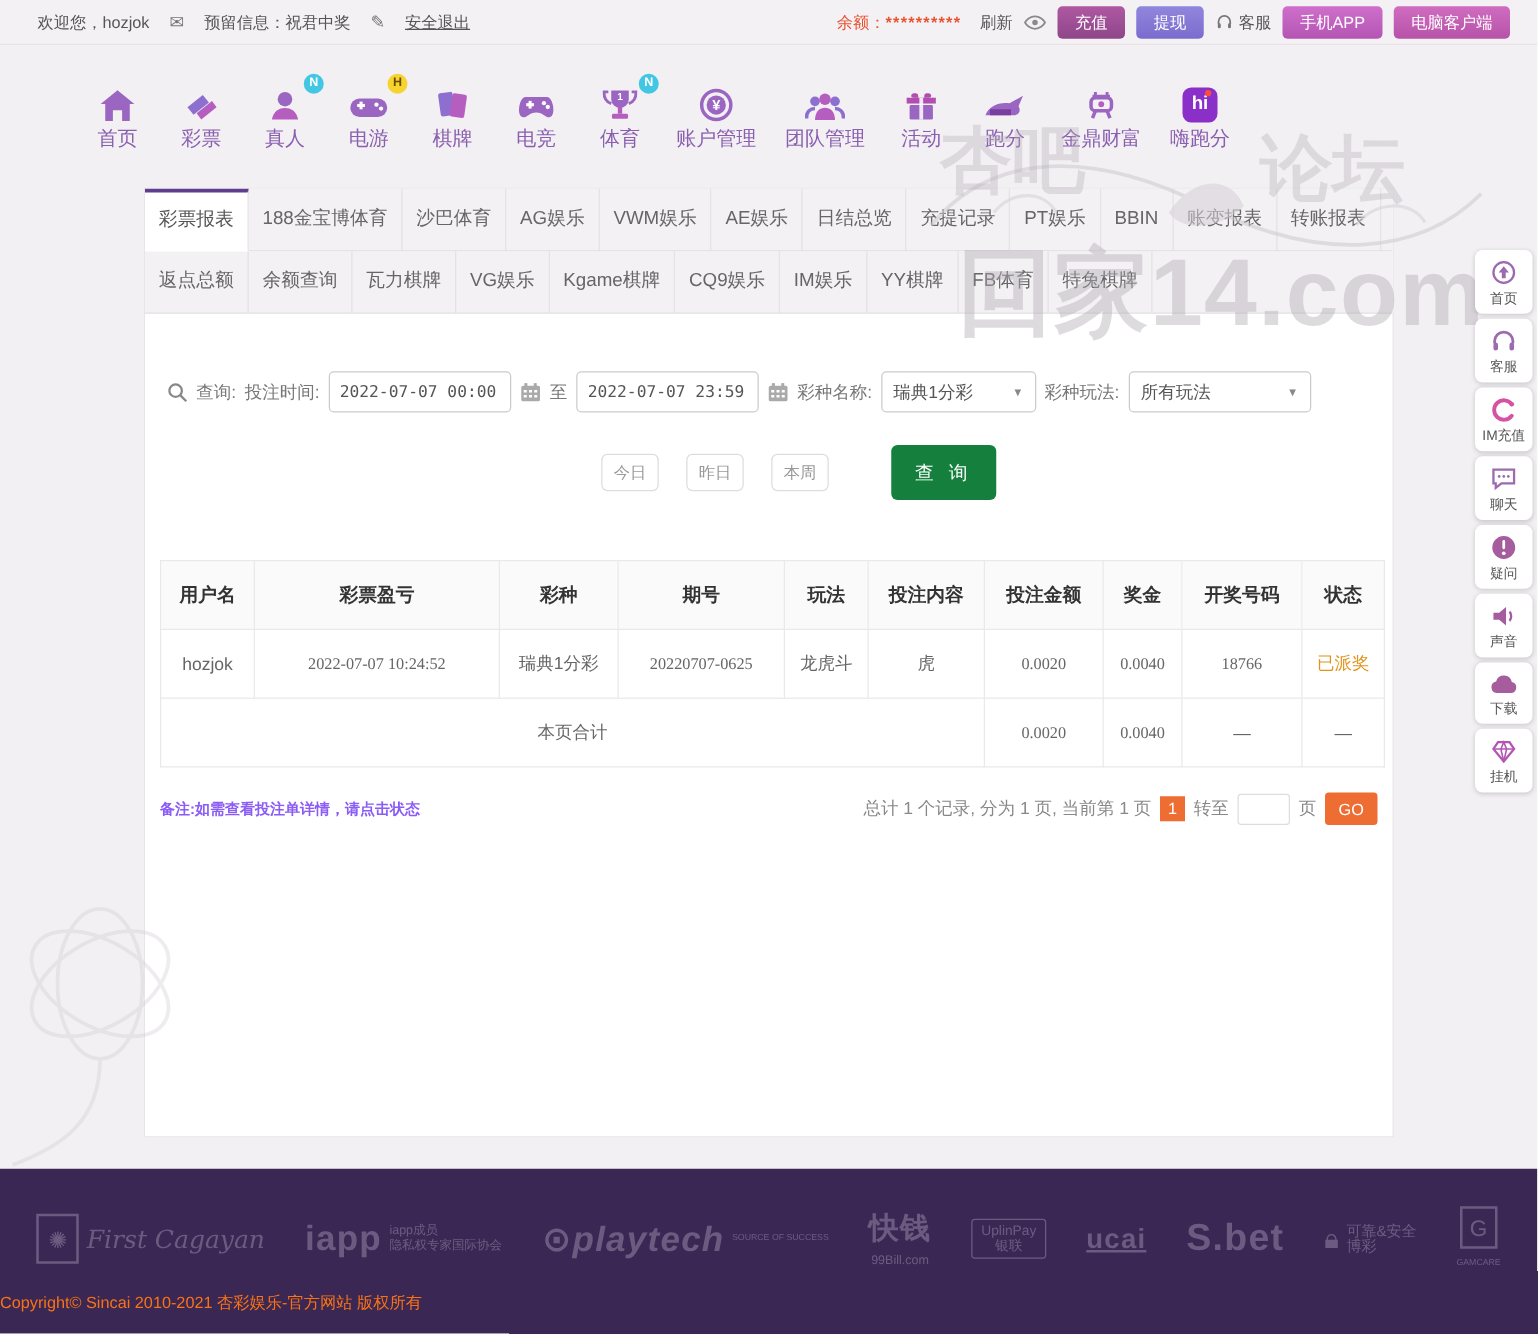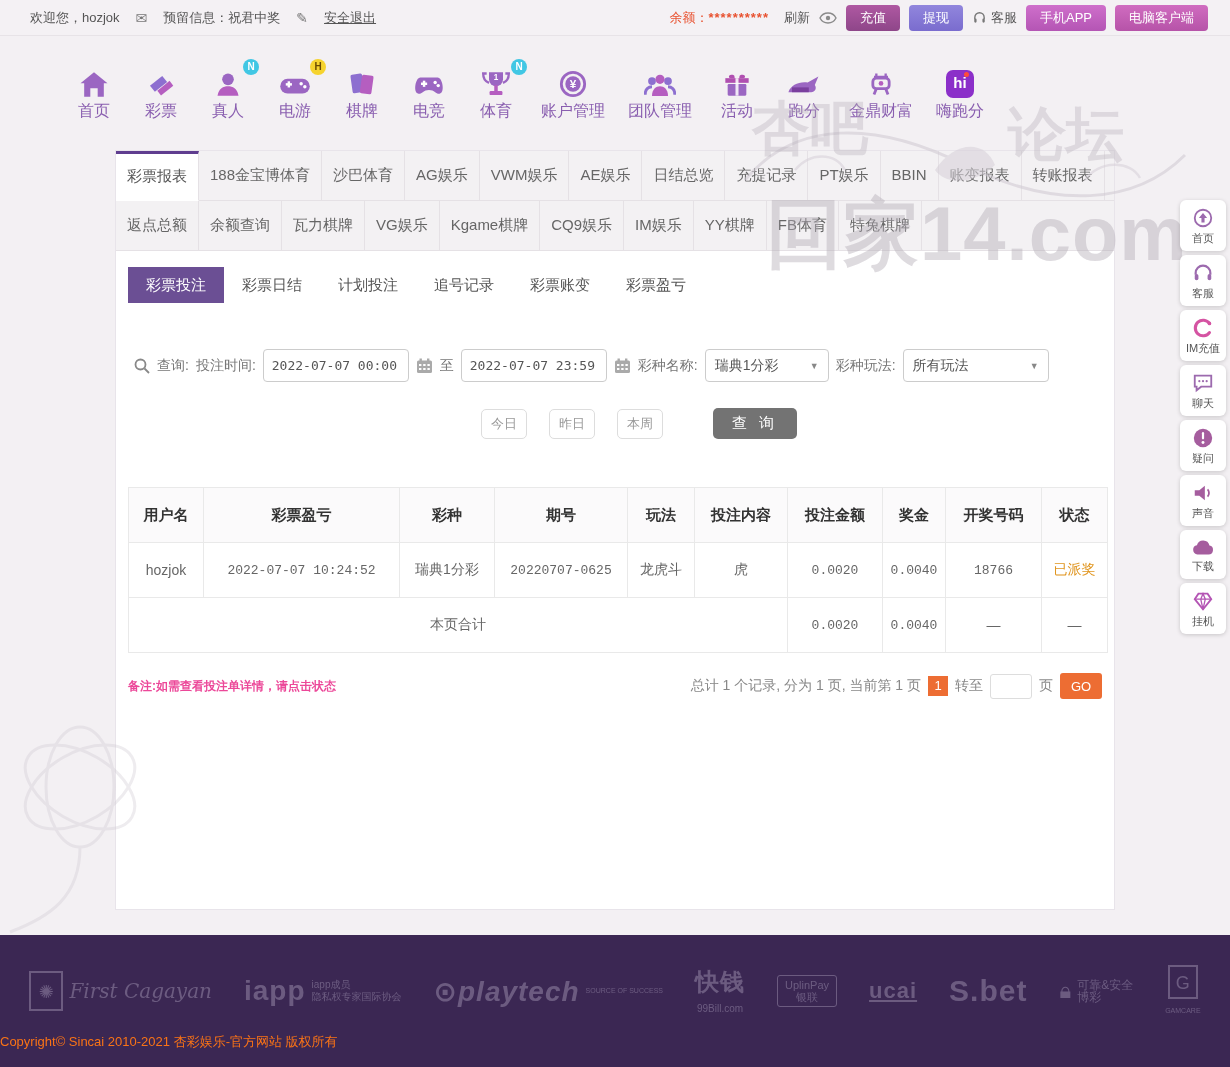--- a/index.html
+++ b/index.html
@@ -53,31 +53,31 @@
   .subtab.active { background:#6b4f94; color:#fff; }
 
   .queryrow { display:flex; align-items:center; margin:46px 0 0 18px; font-size:14px; color:#777; gap:7px; }
   .dateinput { width:146px; height:33px; border:1px solid #ccc; border-radius:4px; padding:0 8px; font-size:13px; color:#555; font-family:"DejaVu Sans Mono",monospace; background:#fff; }
   .selectbox { height:33px; border:1px solid #ccc; border-radius:4px; display:flex; align-items:center; justify-content:space-between; padding:0 9px; color:#555; font-size:14px; background:#fff; cursor:pointer; }
   .sel-lottery { width:124px; } .sel-play { width:146px; }
   .caret { font-size:9px; color:#888; }
 
   .quickrow { display:flex; justify-content:center; gap:22px; margin-top:26px; align-items:center;margin-left:48px; }
   .qbtn { min-width:46px; height:30px; line-height:28px; padding:0 9px; border:1px solid #ddd; border-radius:5px; color:#999; font-size:13px; text-align:center; background:#fff; cursor:pointer; }
-  .searchbtn { width:84px; height:31px; background:#737373; color:#fff; border:none; border-radius:5px; font-size:15px; letter-spacing:4px; cursor:pointer; }
+  .searchbtn { width:84px; height:44px; background:#15803d; color:#fff; border:none; border-radius:5px; font-size:15px; letter-spacing:4px; cursor:pointer; }
 
   .tablewrap { margin:48px 12px 0; }
   table { width:100%; border-collapse:collapse; table-layout:fixed; font-size:14px; color:#666; }
   th,td { border:1px solid #e9e9e9; text-align:center; height:55px; overflow:hidden; }
   th { font-size:15px; color:#333; background:#fbfafb; }
   td.status-cell span { color:#e0951f; cursor:pointer; }
-  .num { font-family:Liberation Mono, monospace; font-size:13px; }
+  .num { font-family:Liberation Serif, serif; font-size:13px; }
 
   .noterow { display:flex; justify-content:space-between; align-items:center; margin:20px 12px 0; }
-  .remark { color:#ec4899; font-size:12px; font-weight:bold; }
+  .remark { color:#8b5cf6; font-size:12px; font-weight:bold; }
   .pager { display:flex; align-items:center; gap:7px; color:#888; font-size:14px; }
   .pagebox { width:20px; height:20px; line-height:20px; background:#ed6d33; color:#fff; text-align:center; font-size:13px; cursor:pointer; }
   .goinput { width:42px; height:25px; border:1px solid #ddd; border-radius:3px; }
   .gobtn { width:42px; height:26px; background:#ed6d33; color:#fff; border:none; border-radius:3px; font-size:13px; cursor:pointer; }
 
   
   .sidewidget { position:absolute; right:4px; top:200px; z-index:60; display:flex; flex-direction:column; gap:4px; }
   .sw-item { width:46px; background:#fff; border-radius:6px; box-shadow:0 1px 4px rgba(0,0,0,.18); text-align:center; padding:7px 0 5px; cursor:pointer; }
   .sw-label { font-size:11px; color:#555; margin-top:2px; white-space:nowrap; }
 
@@ -309,28 +309,20 @@
       <div class="tab">VG娱乐</div>
       <div class="tab">Kgame棋牌</div>
       <div class="tab">CQ9娱乐</div>
       <div class="tab">IM娱乐</div>
       <div class="tab">YY棋牌</div>
       <div class="tab">FB体育</div>
       <div class="tab">特兔棋牌</div>
       <div class="tab-filler"></div>
     </div>
 
-    <div class="subtabs">
-      <div class="subtab active">彩票投注</div>
-      <div class="subtab">彩票日结</div>
-      <div class="subtab">计划投注</div>
-      <div class="subtab">追号记录</div>
-      <div class="subtab">彩票账变</div>
-      <div class="subtab">彩票盈亏</div>
-    </div>
 
     <div class="queryrow">
       <svg class="ic" width="16" height="16" viewBox="0 0 16 16">
           <circle cx="6.5" cy="6.5" r="5" fill="none" stroke="#888" stroke-width="1.8"></circle>
           <path d="M10.5 10.5L15 15" stroke="#888" stroke-width="1.8"></path>
         </svg>
       <span>查询:</span>
       <span>投注时间:</span>
       <input class="dateinput" value="2022-07-07 00:00:00" style="">
       <svg class="ic" width="17" height="16" viewBox="0 0 17 16">

